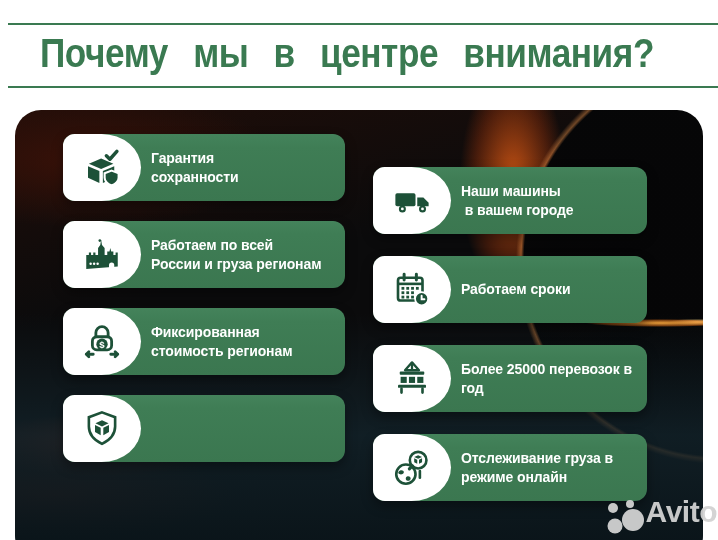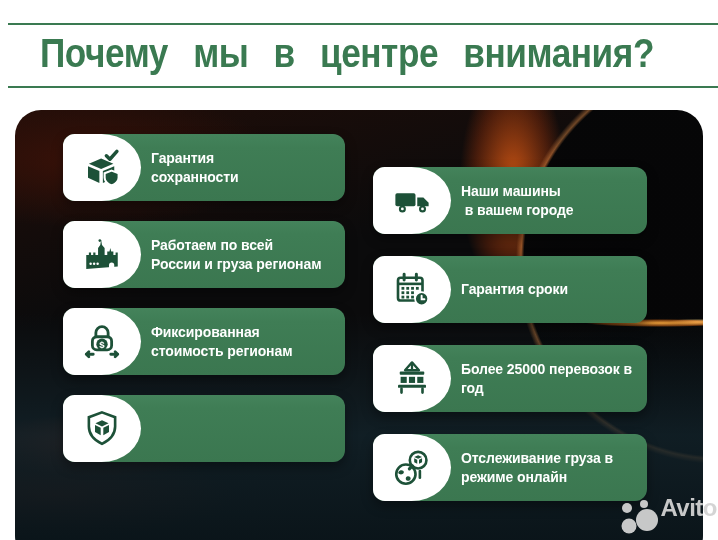--- a/index.html
+++ b/index.html
@@ -63,21 +63,21 @@
     color:#ffffff;font-size:14px;font-weight:700;line-height:1.32;
     white-space:pre-line;letter-spacing:-.1px;
   }
   
   .watermark{
     position:absolute;right:1px;top:495px;z-index:5;
     display:flex;align-items:flex-start;opacity:.95;
   }
   .watermark svg{margin-top:3px;}
   .wm-text{
-    color:#d2d2d2;font-size:24px;font-weight:700;letter-spacing:-0.5px;
+    color:#d2d2d2;font-size:30px;font-weight:700;letter-spacing:-0.5px;
     margin-left:2px;line-height:1.1;
   }
 </style>
 </head>
 <body>
 
 <div class="rule rule-top"></div>
 <h1 class="page-title">Почему мы в центре внимания?</h1>
 <div class="rule rule-bottom"></div>
 
@@ -165,21 +165,21 @@
               <rect x="17.5" y="25.5" width="3.2" height="3.2"></rect>
               <rect x="23" y="25.5" width="3.2" height="3.2"></rect>
      <rect x="12" y="30.5" width="3.2" height="3.2"></rect>
               <rect x="17.5" y="30.5" width="3.2" height="3.2"></rect>
               <rect x="23" y="30.5" width="3.2" height="3.2"></rect>
    </g>
    <circle cx="35" cy="34" r="7.5" fill="currentColor" stroke="#fff" stroke-width="2"></circle>
    <path d="M35 30.5v4h3.2" stroke="#fff" stroke-width="2.2" fill="none" stroke-linecap="round"></path>
           </svg>
         </span>
-    <span class="card-label">Гарантия сроки</span>
+    <span class="card-label">Работаем сроки</span>
   </div>
       <div class="card">
     <span class="icon-plate">
           <svg width="42" height="42" viewBox="0 0 48 48" fill="currentColor">
    <path d="M24 5l-8 9h16z" fill="none" stroke="currentColor" stroke-width="2.6" stroke-linejoin="round"></path>
    <path d="M24 5v9" stroke="currentColor" stroke-width="2.6"></path>
    <rect x="10" y="15.5" width="28" height="3.6" rx="1"></rect>
    <rect x="11" y="21.5" width="7" height="7"></rect>
             <rect x="20.5" y="21.5" width="7" height="7"></rect>
             <rect x="30" y="21.5" width="7" height="7"></rect>

